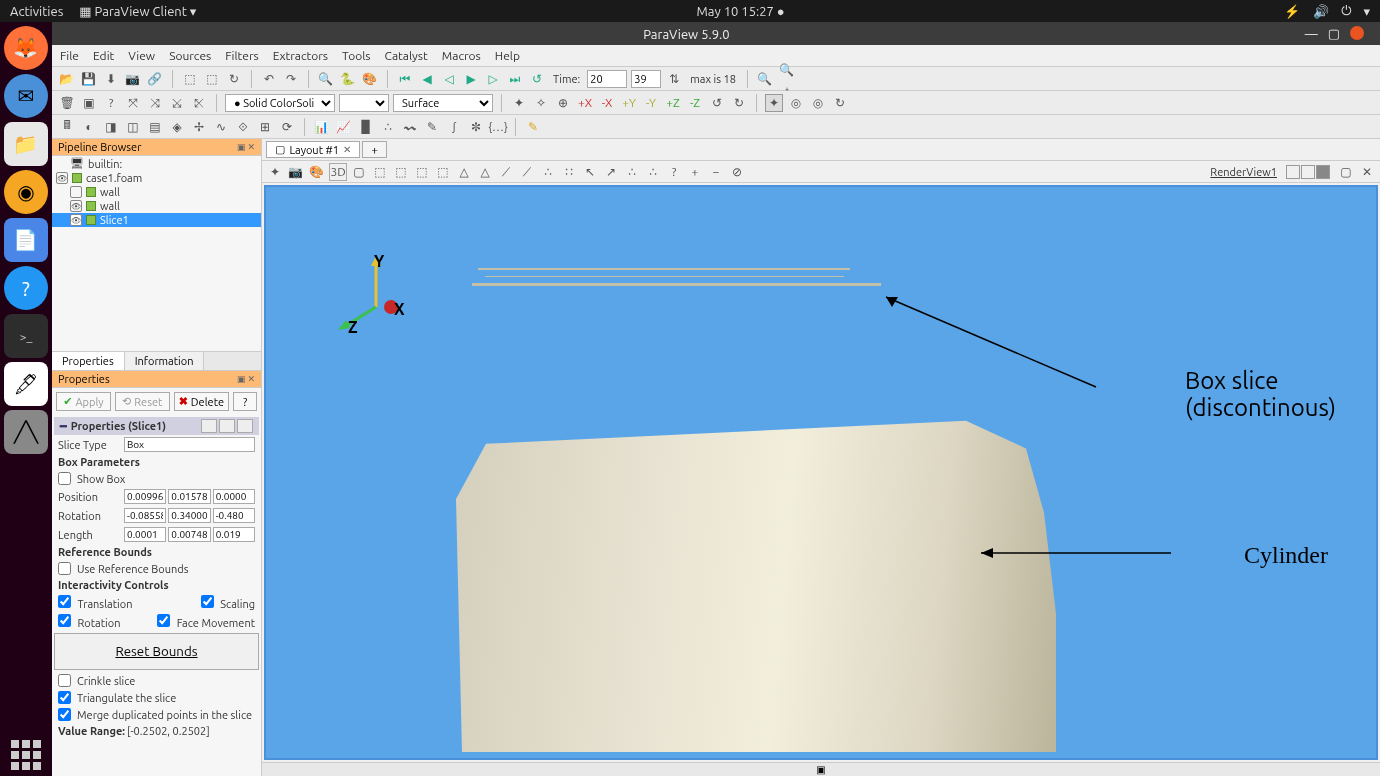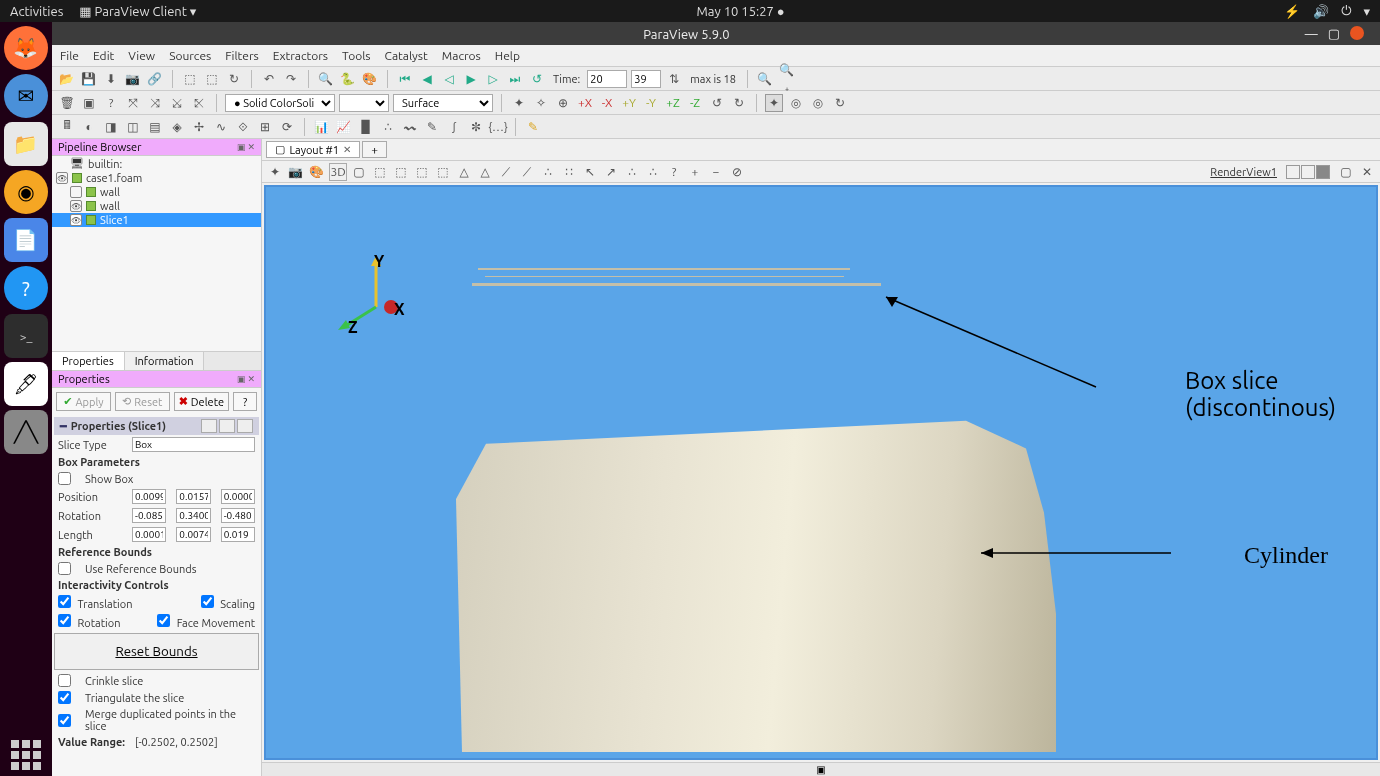--- a/index.html
+++ b/index.html
@@ -41,21 +41,21 @@
 .toolbar { display: flex; align-items: center; padding: 2px 6px; gap: 4px; border-bottom: 1px solid #ccc; background: #ececec; height: 24px; }
 .tbtn { width: 18px; height: 18px; border: none; background: transparent; display: inline-flex; align-items: center; justify-content: center; font-size: 12px; color:#555; }
 .sep { width:1px; height:18px; background:#bbb; margin:0 4px; }
 .combo { height: 18px; border:1px solid #aaa; background:#fff; font-size:11px; padding:0 4px; }
 input.combo { padding: 0 2px; }
 .time-label { font-size:11px; color:#333; margin:0 3px; }
 
 
 .content { flex:1; display:flex; overflow:hidden; }
 .leftpane { width: 210px; display:flex; flex-direction:column; background:#f6f6f6; border-right:1px solid #ccc; }
-.panel-title { background:#f0abfc; padding:2px 6px; font-size:11px; border-bottom:1px solid #ccc; display:flex; justify-content:space-between; align-items:center; }
+.panel-title { background:#fdba74; padding:2px 6px; font-size:11px; border-bottom:1px solid #ccc; display:flex; justify-content:space-between; align-items:center; }
 .panel-title .mini { display:flex; gap:2px; font-size:9px; color:#666; }
 .pipeline { flex: 0 0 195px; overflow:auto; font-size:11px; color:#333; }
 .pipeline .row { display:flex; align-items:center; padding:1px 4px; gap:4px; }
 .pipeline .row.selected { background:#3399ff; color:#fff; }
 .pipeline .eye { width:12px; height:12px; border:1px solid #888; border-radius:2px; font-size:8px; display:inline-flex; align-items:center; justify-content:center; color:#444; }
 .pipeline .cube { width:10px;height:10px;background:#8bc34a; border:1px solid #558b2f; }
 .pipeline .indent1 { padding-left: 18px; }
 
 .tabs { display:flex; border-top:1px solid #ccc; border-bottom:1px solid #ccc; background:#e8e8e8; }
 .tabs .tab { padding:3px 10px; font-size:11px; border-right:1px solid #ccc; background:#f0f0f0; }
@@ -66,21 +66,21 @@
 .prop-btn { flex:1; border:1px solid #aaa; background:#f8f8f8; font-size:11px; padding:2px 4px; display:flex; align-items:center; justify-content:center; gap:3px; }
 .prop-btn.disabled { color:#999; }
 .prop-btn .icon-x { color:#c00; font-weight:bold; }
 .search-row { display:flex; gap:2px; padding:2px; }
 .search-row input { flex:1; border:1px solid #aaa; padding:2px 4px; font-size:10px; color:#999; font-style:italic; }
 .search-row button { width:20px; border:1px solid #aaa; background:#f0f0f0; }
 .section-header { background:#d0d0e0; padding:2px 6px; font-weight:bold; font-size:11px; display:flex; align-items:center; gap:4px; margin-top:2px; }
 .section-header .toggle { color:#336; }
 .section-header .right-icons { margin-left:auto; display:flex; gap:2px; }
 .section-header .right-icons span { width:16px; height:14px; border:1px solid #aaa; background:#eee; display:inline-block; }
-.prop-row { display:flex; align-items:center; padding:2px 4px; gap:10px; }
+.prop-row { display:flex; align-items:center; padding:2px 4px; gap:2px; }
 .prop-row label { width:64px; }
 .prop-row input[type=text] { flex:1; border:1px solid #aaa; padding:1px 2px; font-size:10px; min-width:0; }
 .prop-row input[type=checkbox] { margin-right:4px; }
 .prop-row.check label { width:auto; }
 .sub-header { font-weight:bold; padding:2px 4px; }
 .reset-btn { width:100%; border:1px solid #aaa; background:#f0f0f0; padding:10px; margin:2px 0;text-decoration:underline; }
 
 
 .viewarea { flex:1; display:flex; flex-direction:column; background:#f0f0f0; }
 .layout-tabs { height:22px; display:flex; align-items:center; border-bottom:1px solid #ccc; padding-left:4px; gap:2px; }

